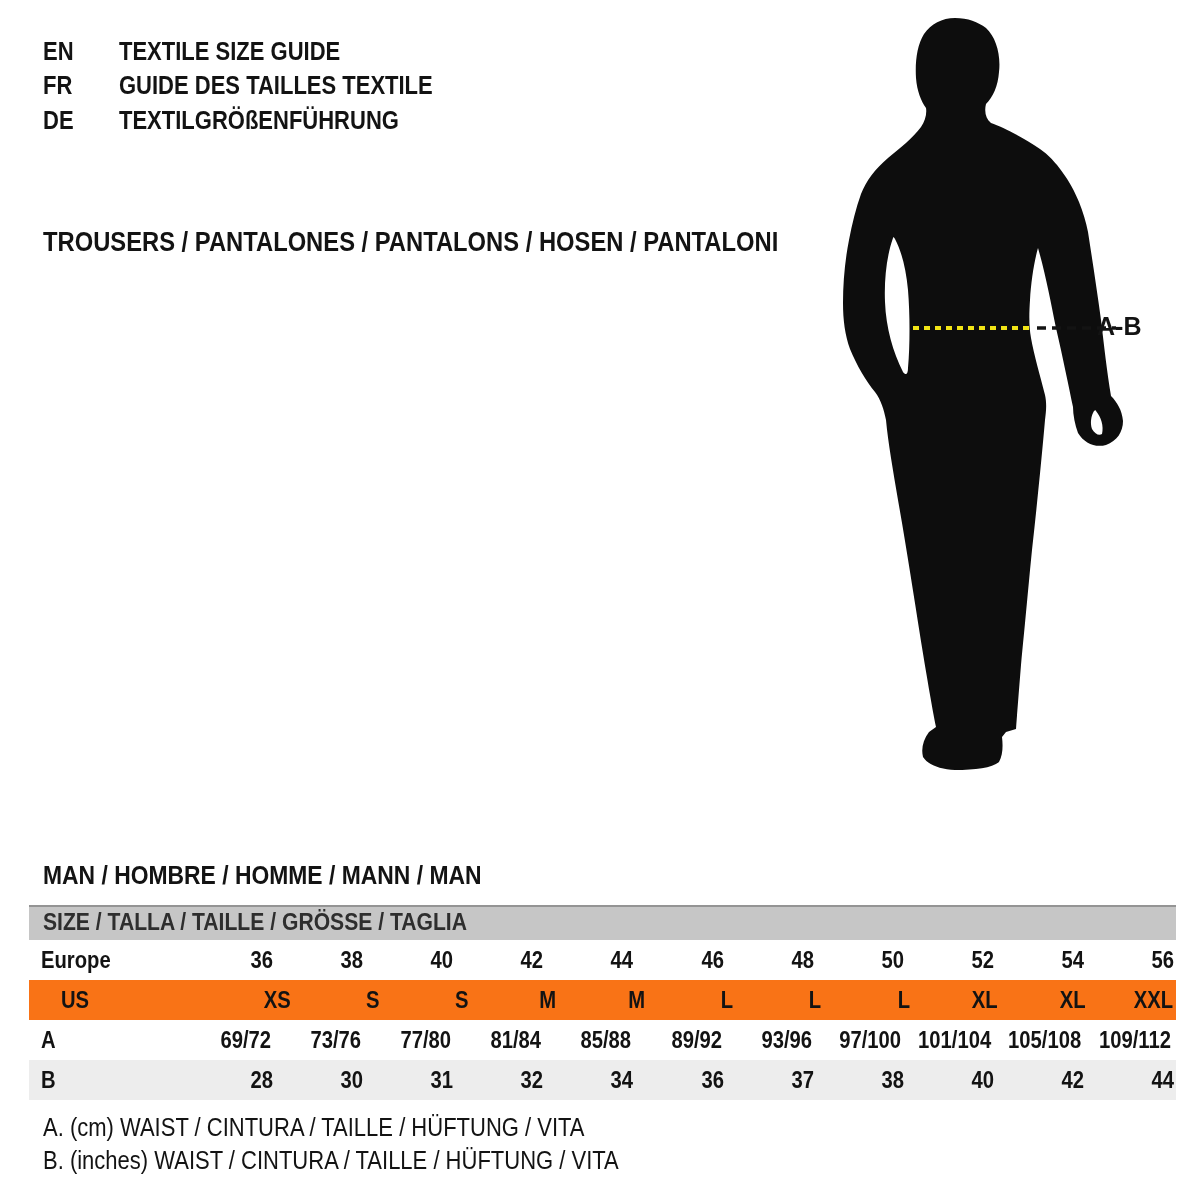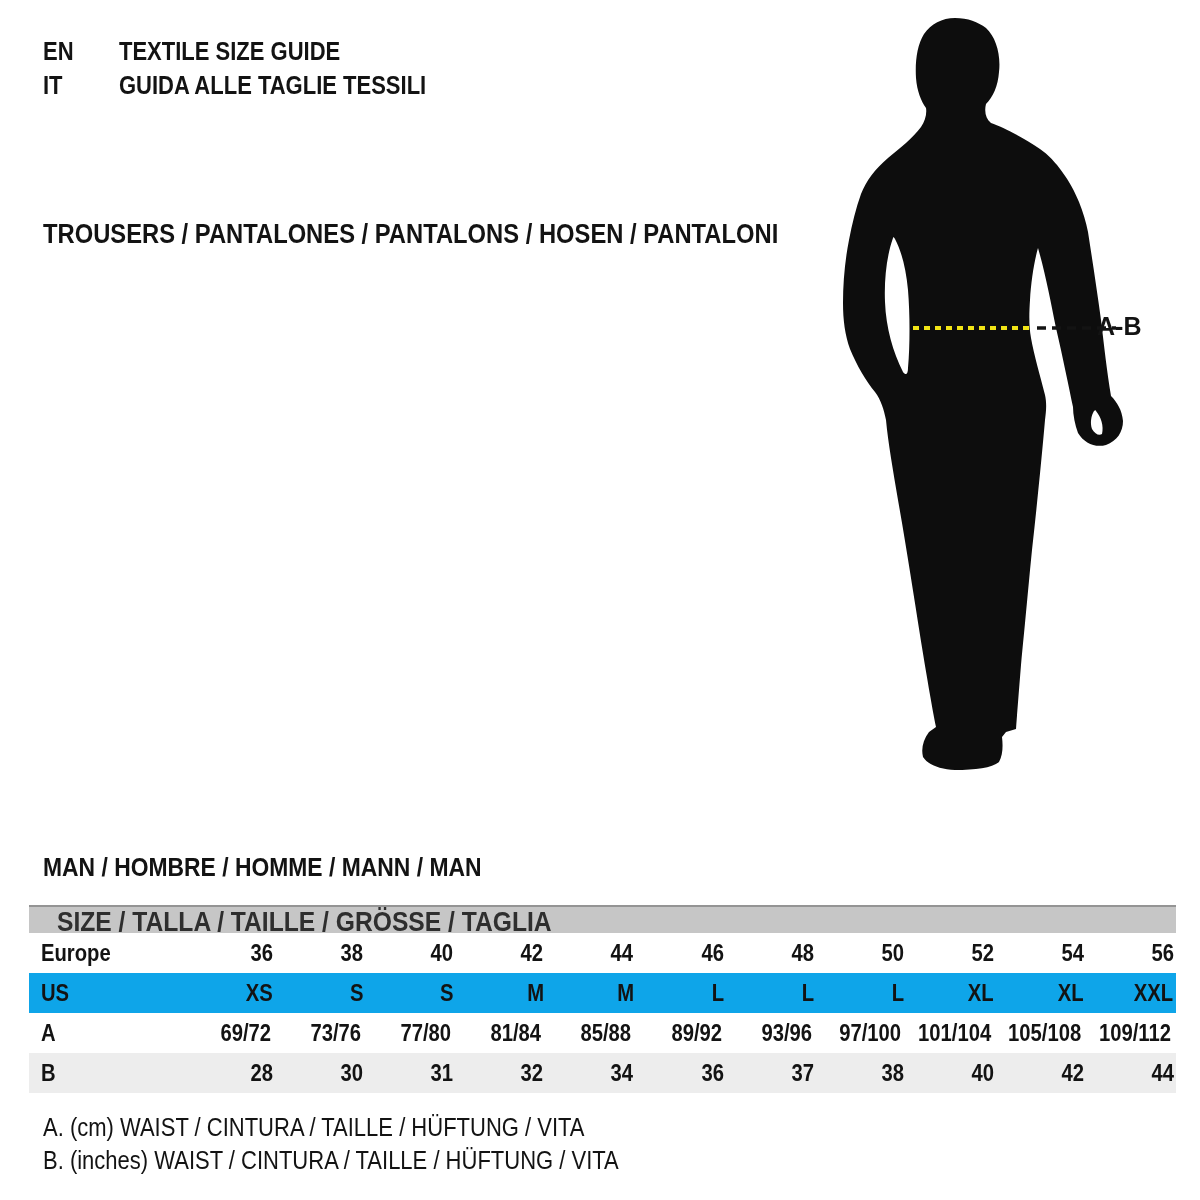--- a/index.html
+++ b/index.html
@@ -15,55 +15,59 @@
   .cond{display:inline-block;transform:scaleX(0.88);transform-origin:0 50%;white-space:nowrap;}
   .cond-c{display:inline-block;transform:scaleX(0.88);transform-origin:50% 50%;white-space:nowrap;}
 
   
   .lang-list{left:43px;top:34px;font-size:25px;font-weight:bold;}
   .lang-row{display:flex;height:34.6px;align-items:center;}
   .lang-code{width:76px;}
   .lang-title{}
 
   
-  .heading{font-weight:bold;}
+  .heading{font-weight:bold;margin-top:8px;}
   .h-trousers{left:43px;top:221px;font-size:27px;line-height:27px;}
   .h-man{left:43px;top:854px;font-size:26px;line-height:26px;}
 
   
   .figure-svg{left:820px;top:10px;}
   .ab-label{left:1097px;top:312px;font-size:25px;font-weight:bold;line-height:28px;}
 
   
   .size-table{left:29px;top:905px;width:1147px;}
   .thead{
-    height:28px;line-height:30px;
+    height:35px;line-height:30px;
     border-top:2px solid #949494;
-    padding-left:28px;
-    font-size:28px;font-weight:bold;color:#2e2e2e;
+    padding-left:14px;
+    font-size:24px;font-weight:bold;color:#2e2e2e;
     box-sizing:border-box;
   }
   .trow{display:flex;height:40px;align-items:center;font-size:23px;font-weight:bold;}
   .tlabel{width:155px;padding-left:12px;box-sizing:border-box;}
   .tcell{flex:1;text-align:right;}
 
   
   .footnotes{left:43px;top:1111px;font-size:25px;font-weight:normal;line-height:33px;}
 </style>
 </head>
 <body style="background: rgb(255, 255, 255); color: rgb(19, 19, 19);">
 
 <div class="abs lang-list" id="langList">
     <div class="lang-row">
       <span class="lang-code"><span class="cond">EN</span></span>
       <span class="lang-title"><span class="cond">TEXTILE SIZE GUIDE</span></span>
     </div>
     <div class="lang-row">
-      <span class="lang-code"><span class="cond">IT</span></span>
-      <span class="lang-title"><span class="cond">GUIDA ALLE TAGLIE TESSILI</span></span>
+      <span class="lang-code"><span class="cond">FR</span></span>
+      <span class="lang-title"><span class="cond">GUIDE DES TAILLES TEXTILE</span></span>
+    </div>
+    <div class="lang-row">
+      <span class="lang-code"><span class="cond">DE</span></span>
+      <span class="lang-title"><span class="cond">TEXTILGRÖßENFÜHRUNG</span></span>
     </div>
   </div>
 
 <div class="abs heading h-trousers">
   <span class="cond">TROUSERS / PANTALONES / PANTALONS / HOSEN / PANTALONI</span>
 </div>
 
 <svg class="abs figure-svg" width="380" height="780" viewBox="820 10 380 780" xmlns="http://www.w3.org/2000/svg">
   <path id="silhouettePath" fill="#0d0d0d" d="
     M 955 18
@@ -149,21 +153,21 @@
         <div class="tcell"><span class="cond-c">40</span></div>
         <div class="tcell"><span class="cond-c">42</span></div>
         <div class="tcell"><span class="cond-c">44</span></div>
         <div class="tcell"><span class="cond-c">46</span></div>
         <div class="tcell"><span class="cond-c">48</span></div>
         <div class="tcell"><span class="cond-c">50</span></div>
         <div class="tcell"><span class="cond-c">52</span></div>
         <div class="tcell"><span class="cond-c">54</span></div>
         <div class="tcell"><span class="cond-c">56</span></div>
       </div>
-      <div class="trow" style="background: #0ea5e9;">
+      <div class="trow" style="background: #f97316; padding-left: 20px;">
         <div class="tlabel"><span class="cond">US</span></div>
         <div class="tcell"><span class="cond-c">XS</span></div>
         <div class="tcell"><span class="cond-c">S</span></div>
         <div class="tcell"><span class="cond-c">S</span></div>
         <div class="tcell"><span class="cond-c">M</span></div>
         <div class="tcell"><span class="cond-c">M</span></div>
         <div class="tcell"><span class="cond-c">L</span></div>
         <div class="tcell"><span class="cond-c">L</span></div>
         <div class="tcell"><span class="cond-c">L</span></div>
         <div class="tcell"><span class="cond-c">XL</span></div>

